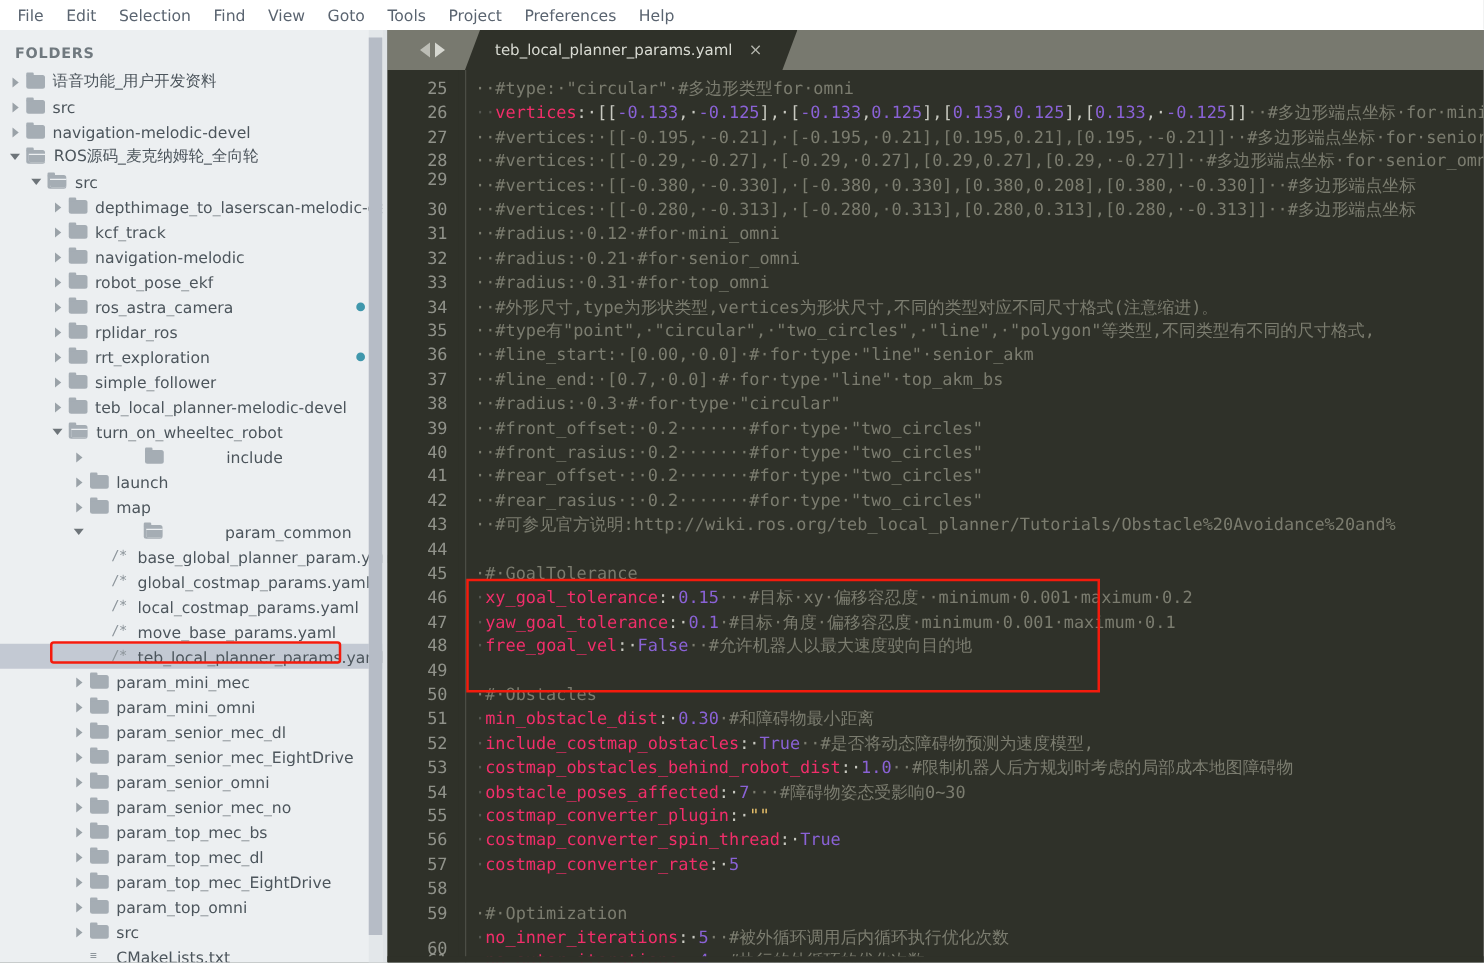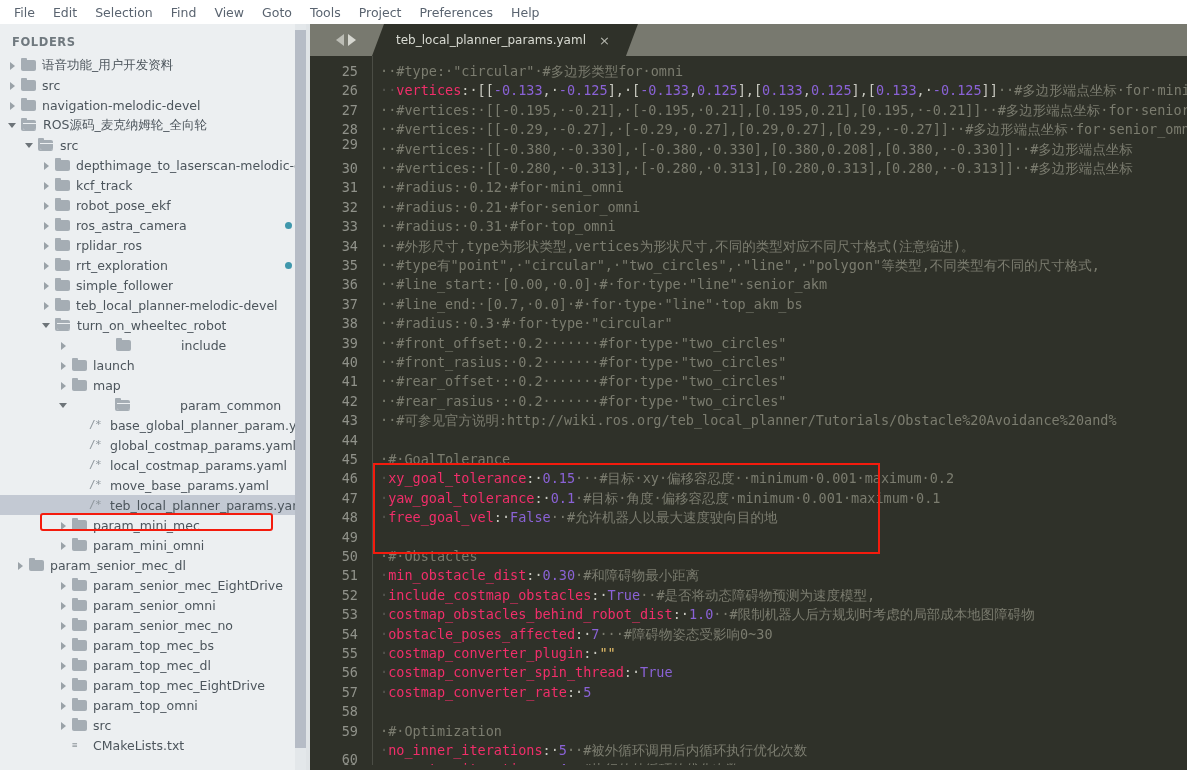--- a/index.html
+++ b/index.html
@@ -273,20 +273,25 @@
           <span class="tree-label">depthimage_to_laserscan-melodic-devel</span>
         </div>
         <div class="tree-row" style="padding-left: 42px; align-items: center;">
           <span class="arrow closed"></span>
           <span class="folder-ico"></span>
           <span class="tree-label">kcf_track</span>
         </div>
         <div class="tree-row" style="padding-left: 42px;">
           <span class="arrow closed"></span>
           <span class="folder-ico"></span>
+          <span class="tree-label">navigation-melodic</span>
+        </div>
+        <div class="tree-row" style="padding-left: 42px;">
+          <span class="arrow closed"></span>
+          <span class="folder-ico"></span>
           <span class="tree-label">robot_pose_ekf</span>
         </div>
         <div class="tree-row" style="padding-left: 42px;">
           <span class="arrow closed"></span>
           <span class="folder-ico"></span>
           <span class="tree-label">ros_astra_camera</span>
           <span class="dot"></span>
         </div>
         <div class="tree-row" style="padding-left: 42px;">
           <span class="arrow closed"></span>
@@ -368,21 +373,21 @@
         <div class="tree-row" style="padding-left: 59px;">
           <span class="arrow closed"></span>
           <span class="folder-ico"></span>
           <span class="tree-label">param_mini_mec</span>
         </div>
         <div class="tree-row" style="padding-left: 59px;">
           <span class="arrow closed"></span>
           <span class="folder-ico"></span>
           <span class="tree-label">param_mini_omni</span>
         </div>
-        <div class="tree-row" style=" margin-left: 16px;">
+        <div class="tree-row" style="padding-left: 59px;">
           <span class="arrow closed"></span>
           <span class="folder-ico"></span>
           <span class="tree-label">param_senior_mec_dl</span>
         </div>
         <div class="tree-row" style="padding-left: 59px;">
           <span class="arrow closed"></span>
           <span class="folder-ico"></span>
           <span class="tree-label">param_senior_mec_EightDrive</span>
         </div>
         <div class="tree-row" style="padding-left: 59px;">

